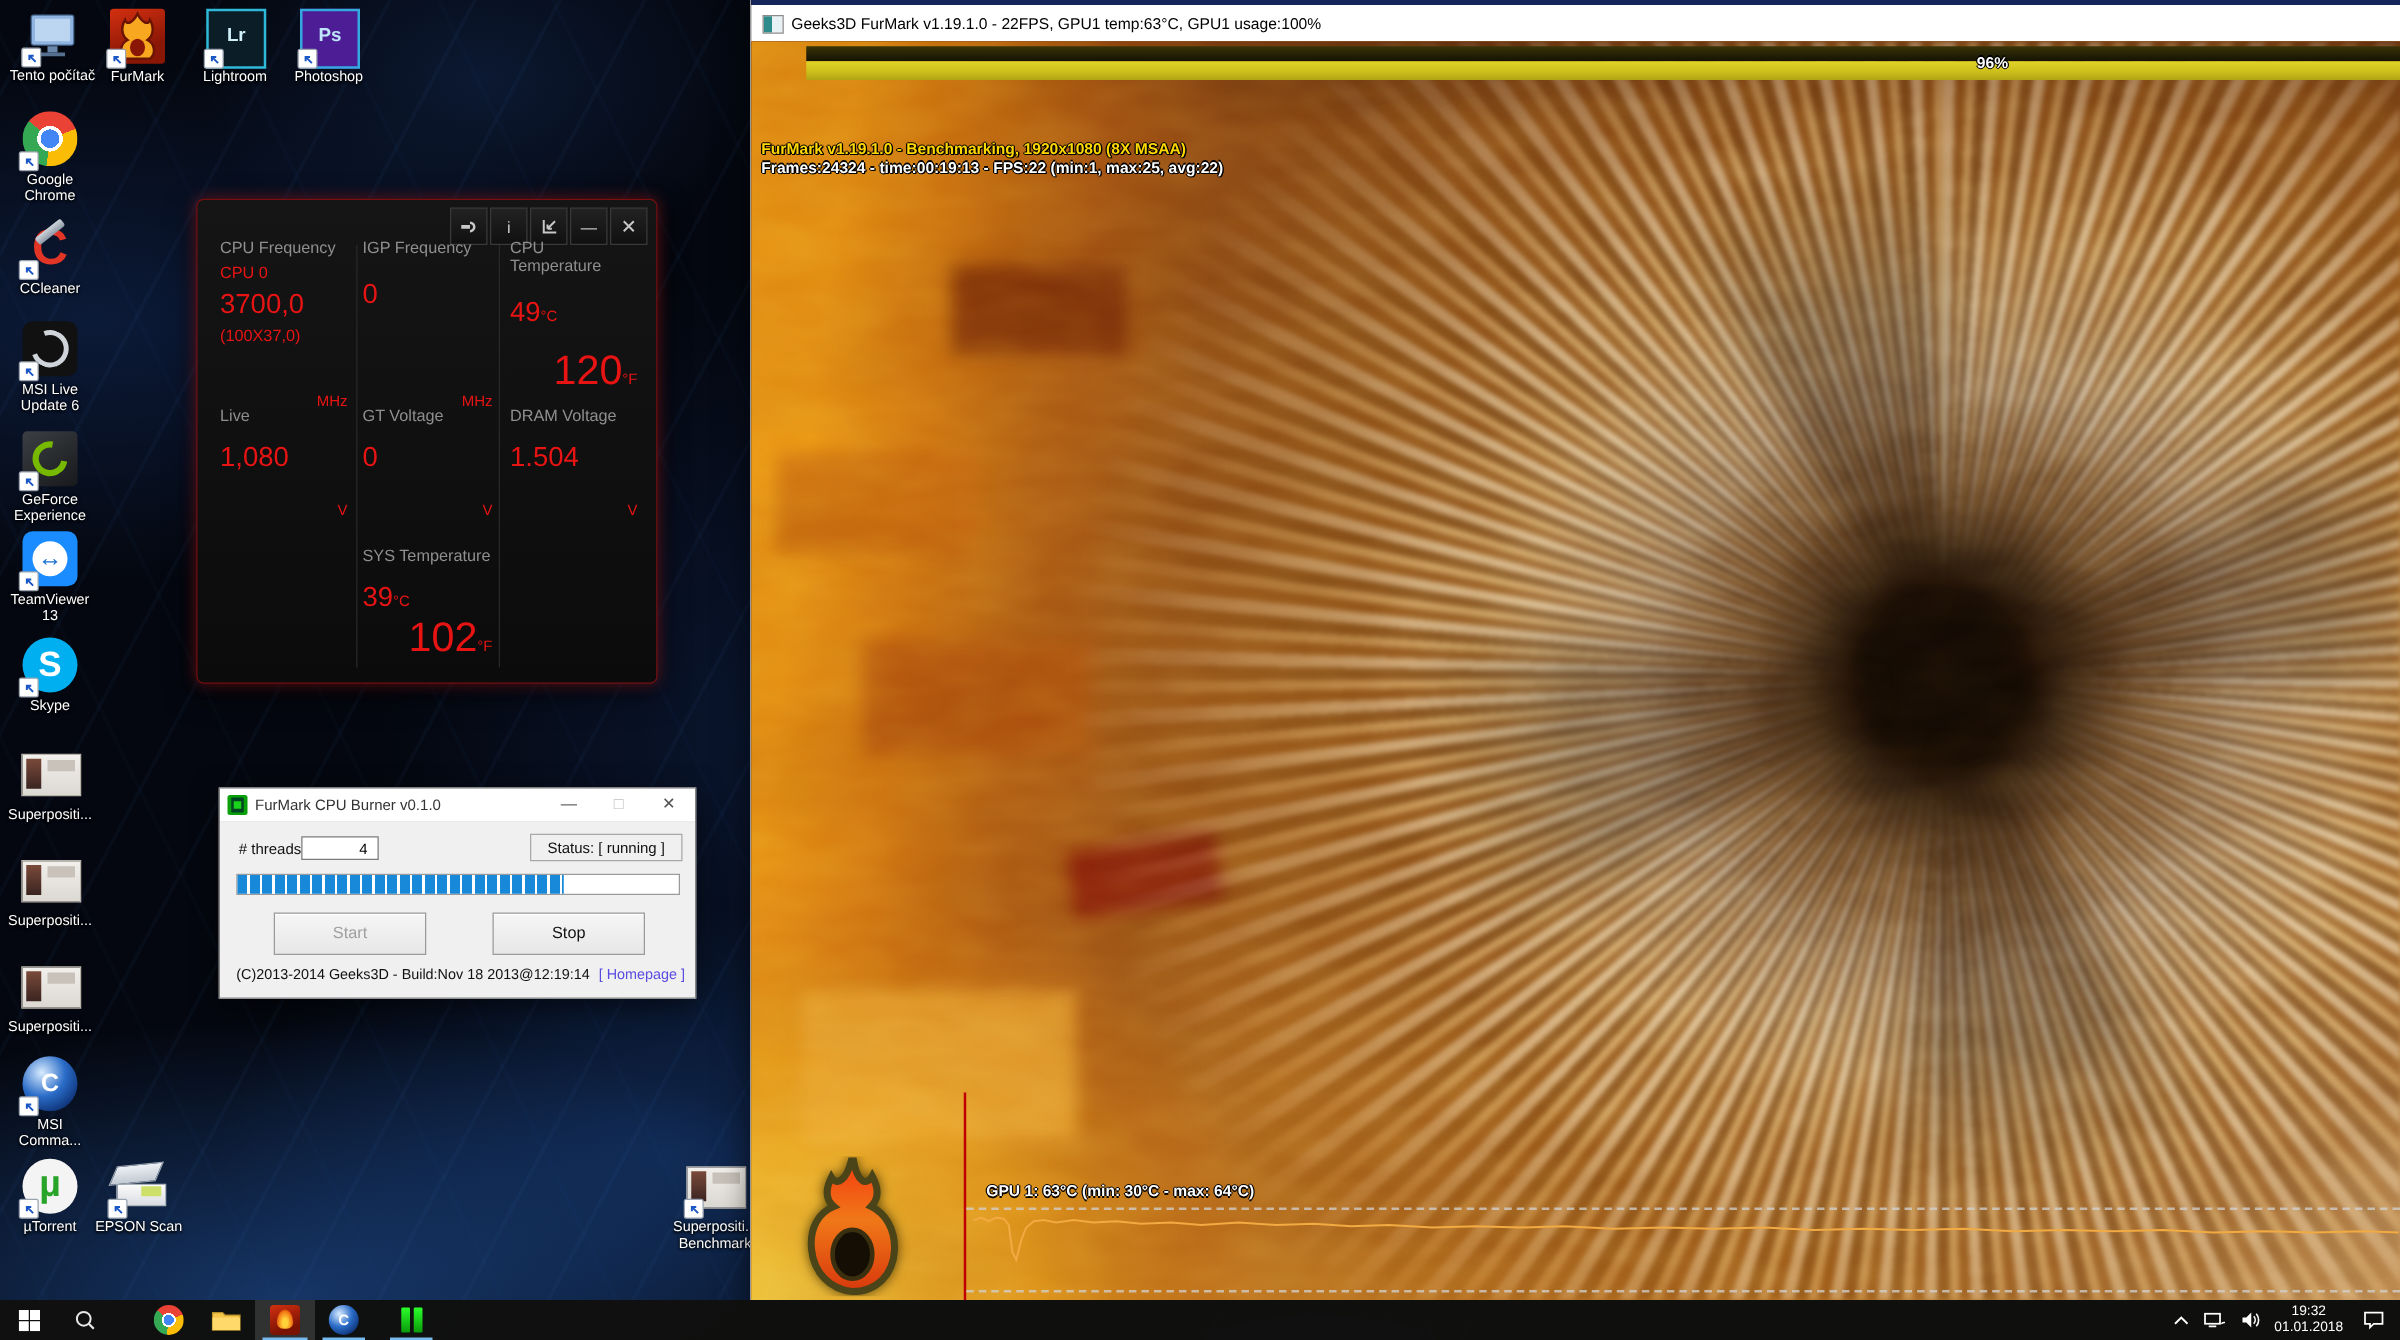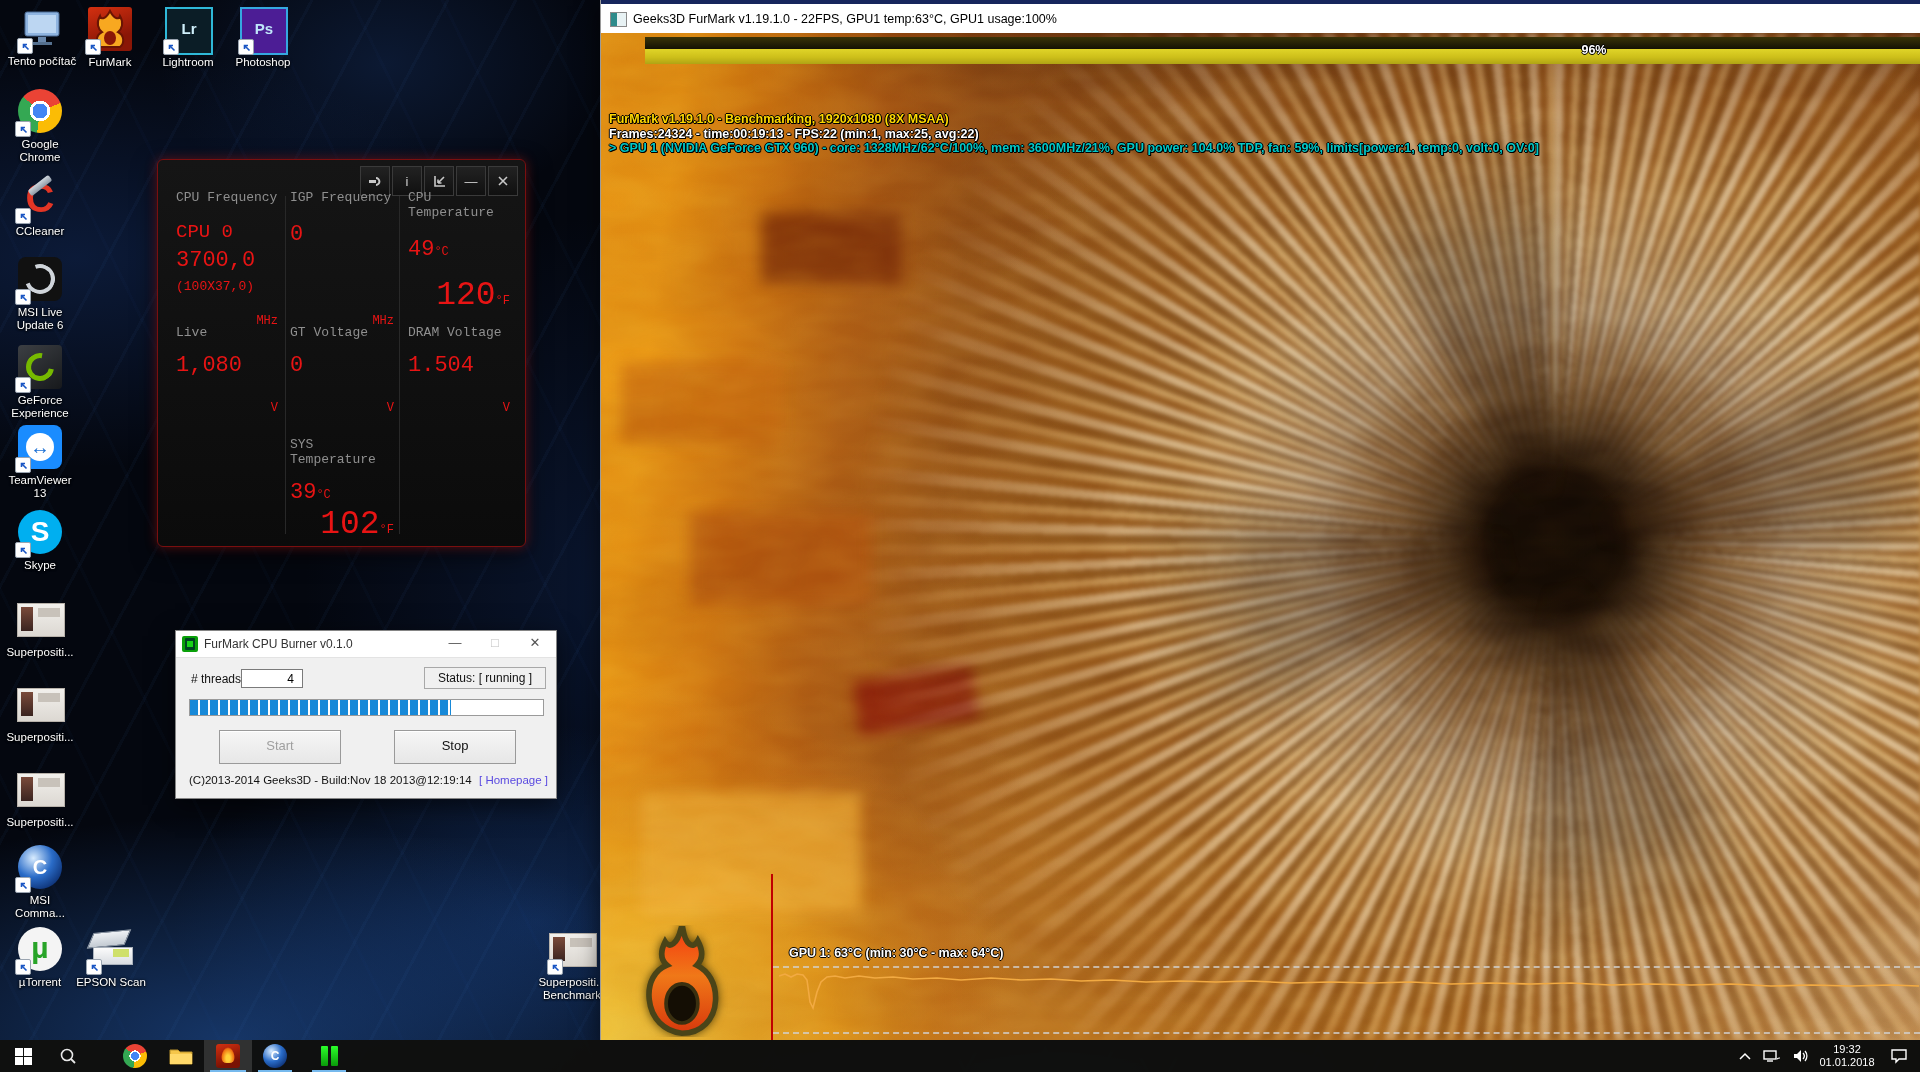--- a/index.html
+++ b/index.html
@@ -62,23 +62,23 @@
   
   .win-shadow{box-shadow:0 6px 22px rgba(0,0,0,.55);}
 
   
   #hwmon{left:157px;top:159px;width:367px;height:386px;z-index:8;background:linear-gradient(#151515,#0b0b0b);
     border:1px solid #7a0f0f;border-radius:6px;box-shadow:0 0 12px rgba(190,30,30,.45),0 8px 24px rgba(0,0,0,.6);}
   #hwmon .hm-btns{position:absolute;top:6px;right:7px;display:flex;gap:2px;}
   #hwmon .hm-btn{width:28px;height:28px;background:linear-gradient(#222,#101010);border:1px solid #3a3a3a;
     display:flex;align-items:center;justify-content:center;color:#cfcfcf;font-size:13px;}
   .hm-divider{position:absolute;top:36px;bottom:12px;width:1px;background:#282828;}
-  .cell{position:absolute;color:#8f8f8f;font-family:Liberation Mono, monospace;}
+  .cell{position:absolute;color:#8f8f8f;}
   .c-label{font-size:13px;color:#8f8f8f;}
-  .c-sub{font-size:19px;color:#e81414;margin-top:16px;}
+  .c-sub{font-size:13px;color:#e81414;margin-top:5px;}
   .c-value{font-size:22px;color:#e81414;line-height:36px;}
   .c-extra{font-size:13px;color:#e81414;}
   .c-unit{position:absolute;font-size:12px;color:#e81414;}
   .c-deg{font-size:12px;color:#e81414;}
   .c-value2{font-size:33px;color:#e81414;text-align:right;line-height:36px;}
 
   
   #burner{left:175px;top:630px;width:380px;height:167px;z-index:8;background:#f0f0f0;border:1px solid #858585;}
   #burner .tbar{position:absolute;left:0;top:0;right:0;height:26px;background:#fff;border-bottom:1px solid #e3e3e3;}
   #burner .tico{position:absolute;left:6px;top:5px;width:16px;height:16px;background:#0aa00a;border-radius:2px;}
@@ -440,21 +440,20 @@
 
   <div id="fm-prog">
     <div class="dark"></div>
     <div class="yellow"></div>
     <span id="fm-prog-label">96%</span>
   </div>
 
   <div id="fm-osd">
     <div class="osd-y">FurMark v1.19.1.0 - Benchmarking, 1920x1080 (8X MSAA)</div>
     <div class="osd-w">Frames:24324 - time:00:19:13 - FPS:22 (min:1, max:25, avg:22)</div>
-    <div class="osd-c">&gt; GPU 1 (NVIDIA GeForce GTX 960) - core: 1328MHz/62°C/100%, mem: 3600MHz/21%, GPU power: 104.0% TDP, fan: 59%, limits[power:1, temp:0, volt:0, OV:0]</div>
   </div>
 
   <div id="gpu-red-line"></div>
   <div id="graph-label">GPU 1: 63°C (min: 30°C - max: 64°C)</div>
   <div id="gdash-top" class="gdash"></div>
   <div id="gdash-bot" class="gdash"></div>
   <svg id="gpu-curve" width="1319" height="100">
     <polyline fill="none" stroke="#f2aa42" stroke-width="1.6" points="178,36 184,34 190,37 196,34 202,35 206,40 209,62 212,68 216,52 220,42 226,37 234,36 244,38 258,36 274,38 292,37 312,39 336,38 360,40 390,38 420,40 450,39 480,41 510,40 545,42 580,41 615,42 650,41 690,43 730,42 770,43 810,42 850,44 890,43 930,44 970,43 1010,45 1050,44 1090,45 1130,44 1170,46 1210,45 1250,46 1290,45 1318,46"></polyline>
   </svg>
 

